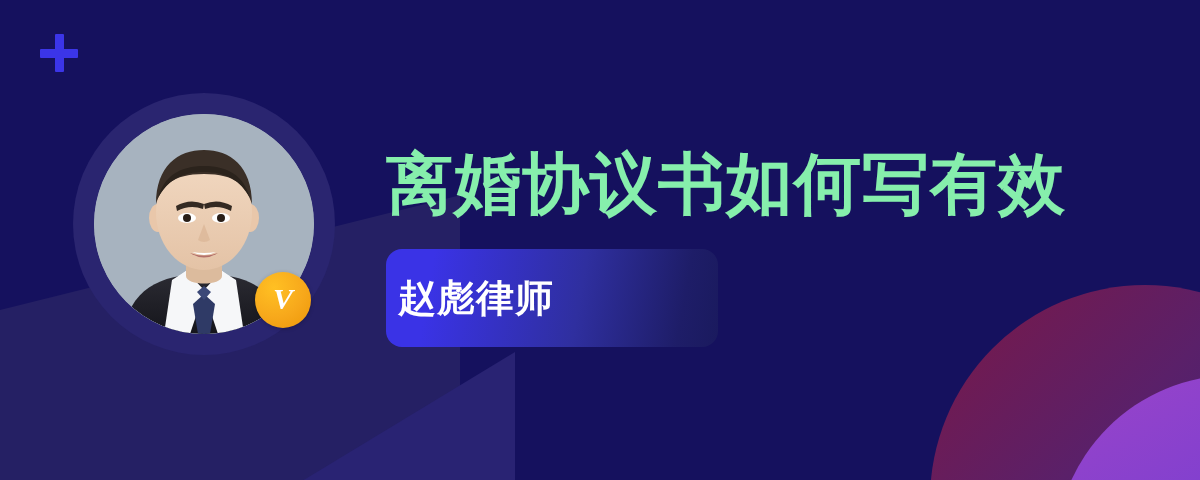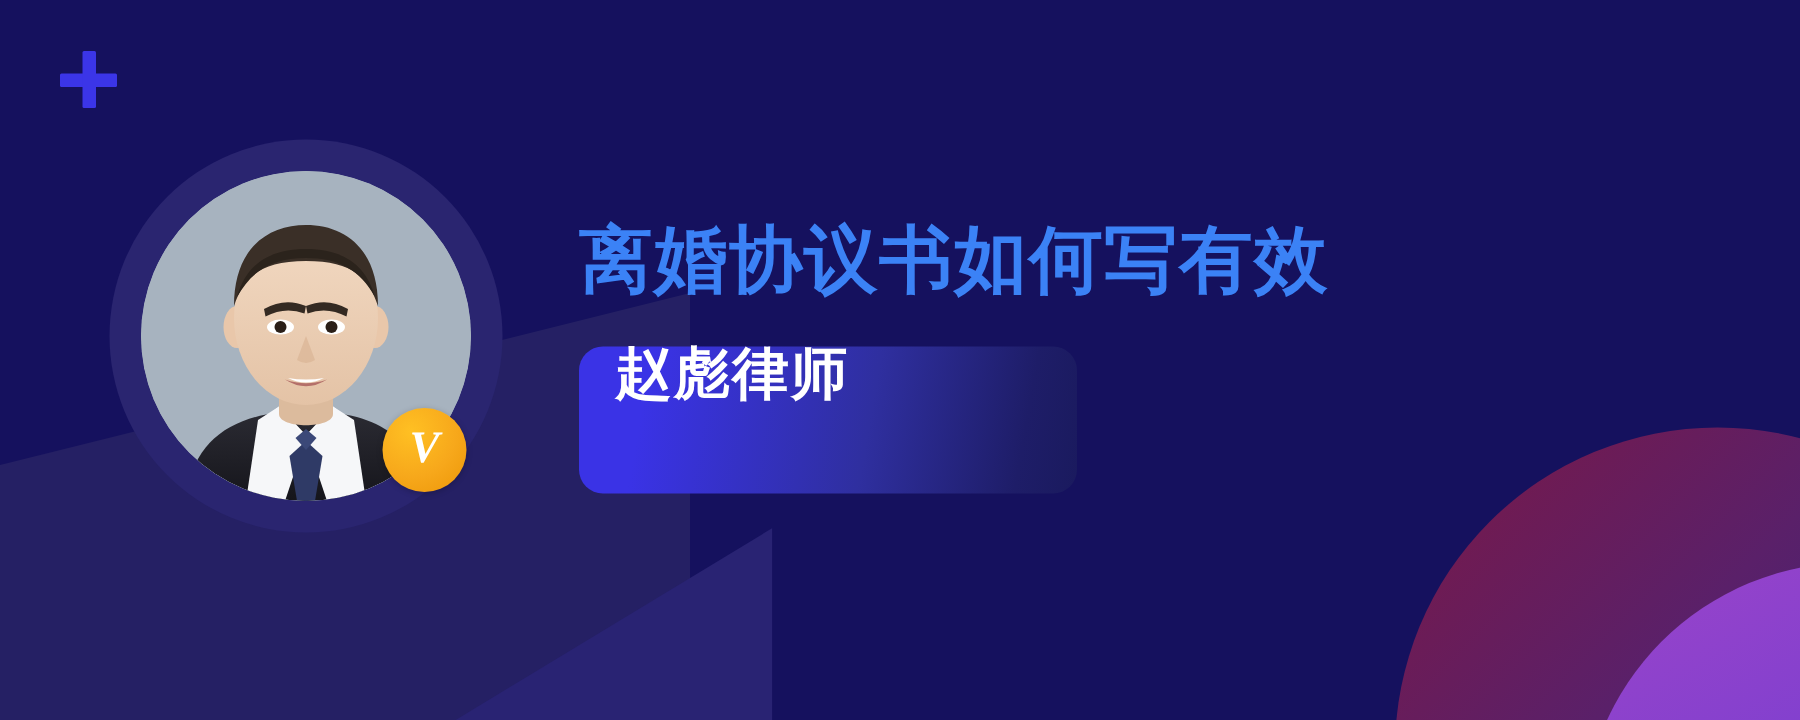--- a/index.html
+++ b/index.html
@@ -147,36 +147,37 @@
 
   
   .content {
     position: absolute;
     left: 386px;
     top: 150px;
     width: 760px;
   }
   .headline {
     margin: 0;
-    color: #3b82f6;
-    font-size: 49px;
+    color: #86efac;
+    font-size: 67px;
     font-weight: bold;
     letter-spacing: 1px;
     line-height: 1.0;
     white-space: nowrap;
   }
   .name-chip {
     margin-top: 32px;
     width: 332px;
     height: 98px;
     border-radius: 16px;
     background: linear-gradient(100deg, #3a33e6 0%, #3a33e6 14%, #2f2f9f 58%, #1e1d68 88%, #1a1a5e 100%);
     display: flex;
+    align-items: center;
     box-sizing: border-box;
-    padding-left: 24px;
+    padding-left: 12px;
   }
   .name-chip-label {
     color: #ffffff;
     font-size: 38px;
     font-weight: bold;
     letter-spacing: 1px;
     line-height: 1;
   }
 </style>
 </head>

